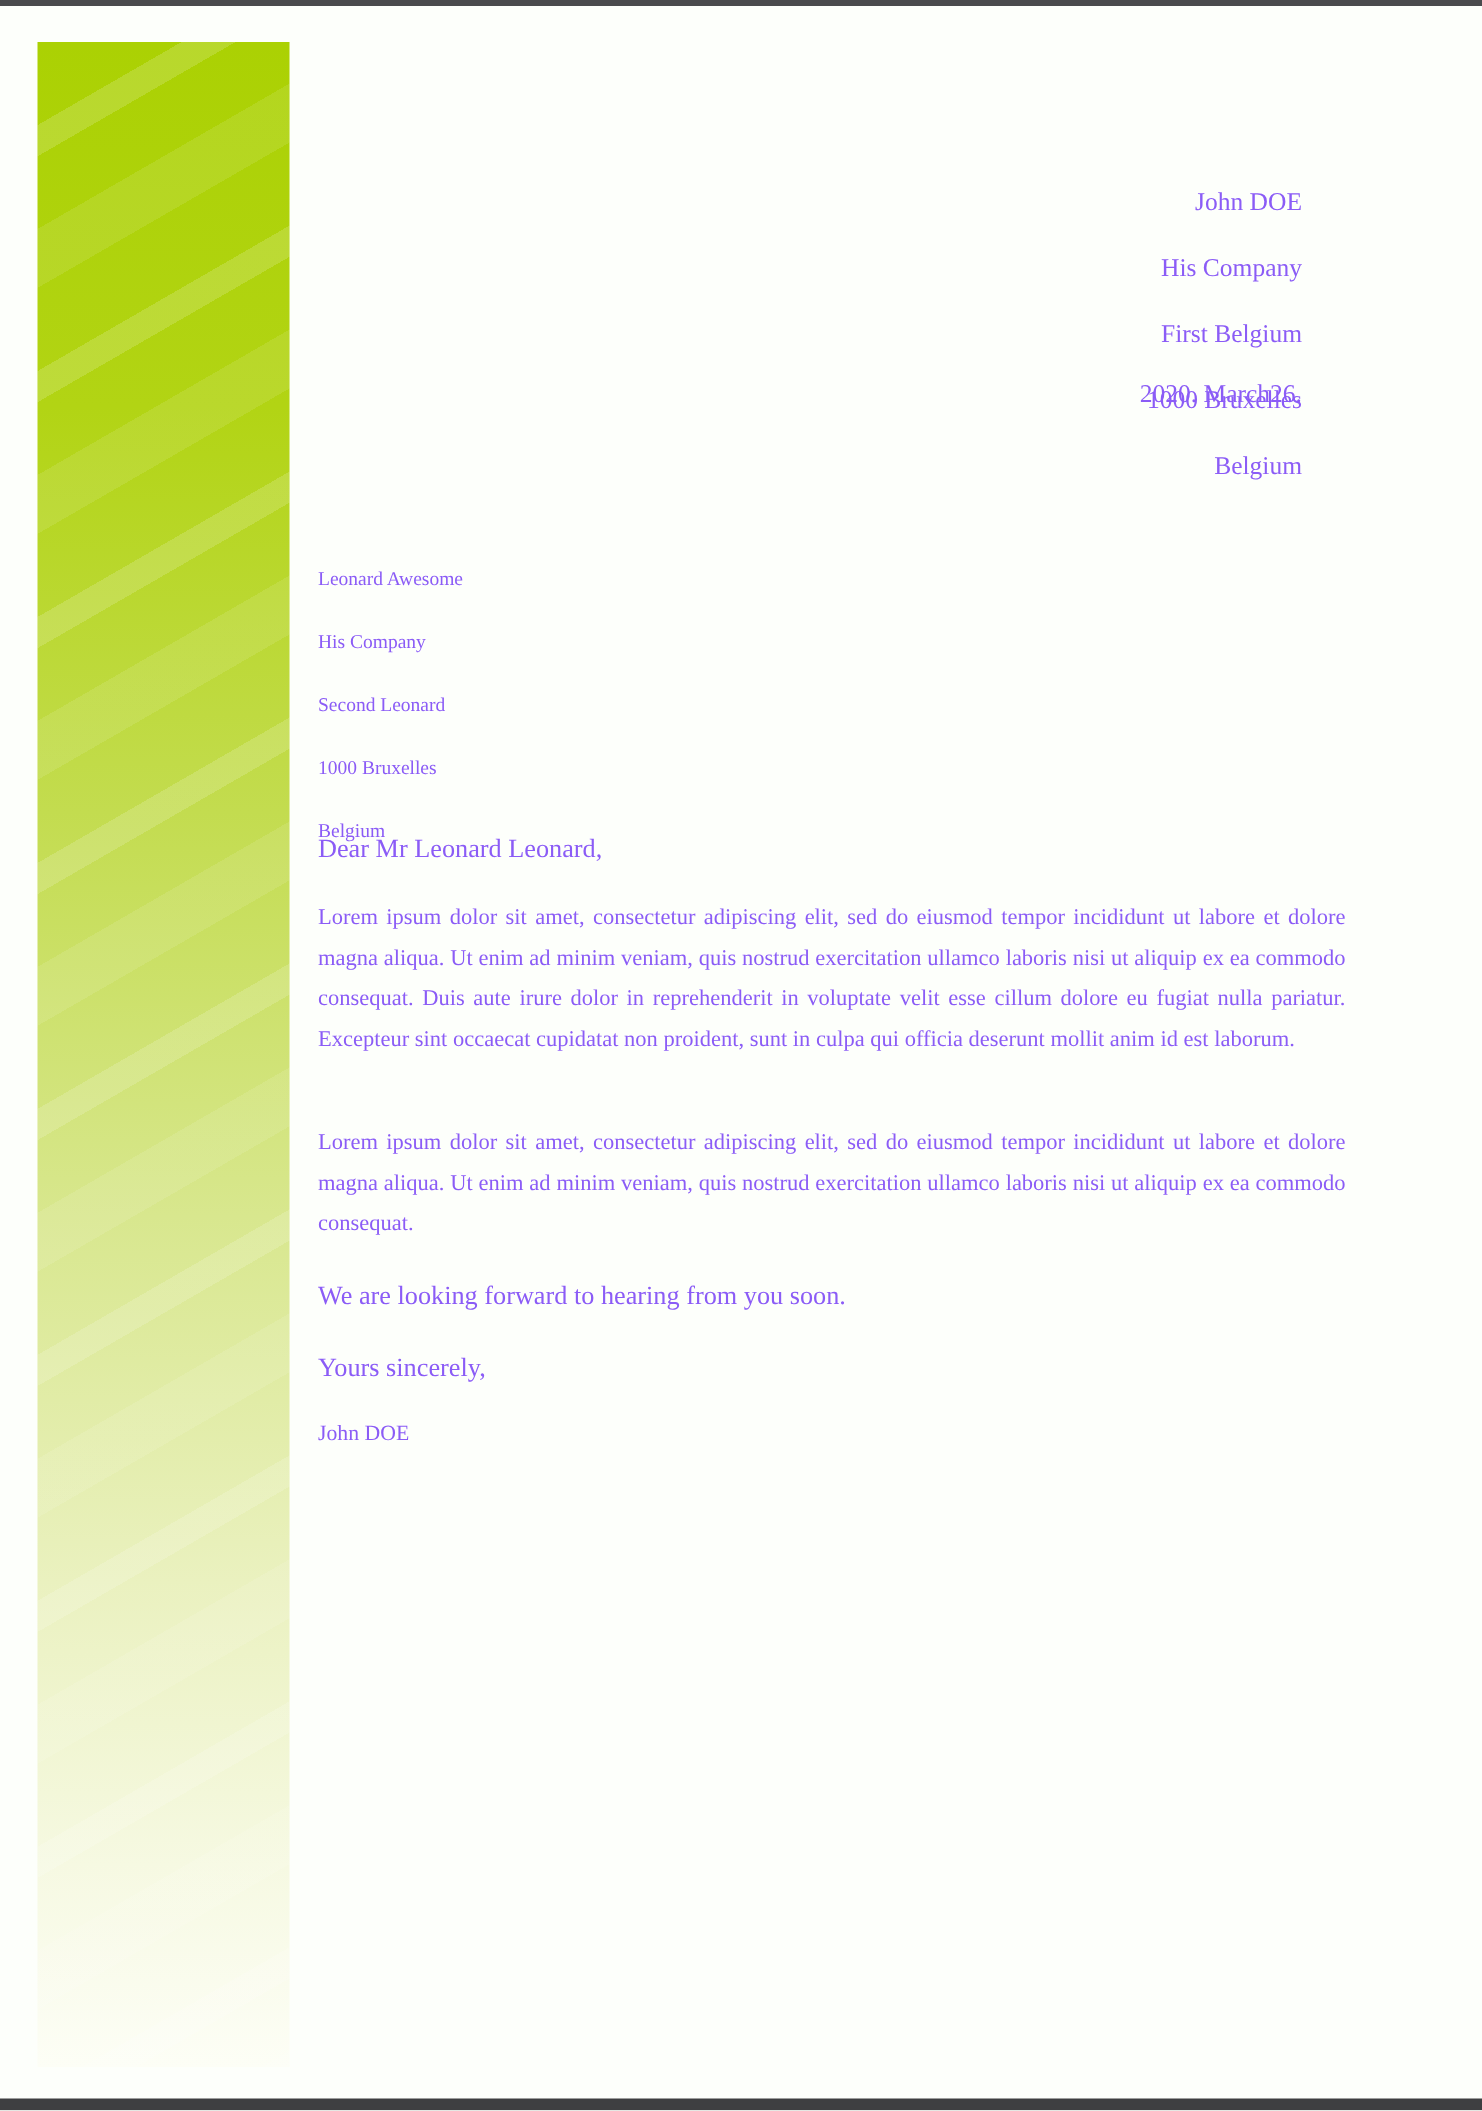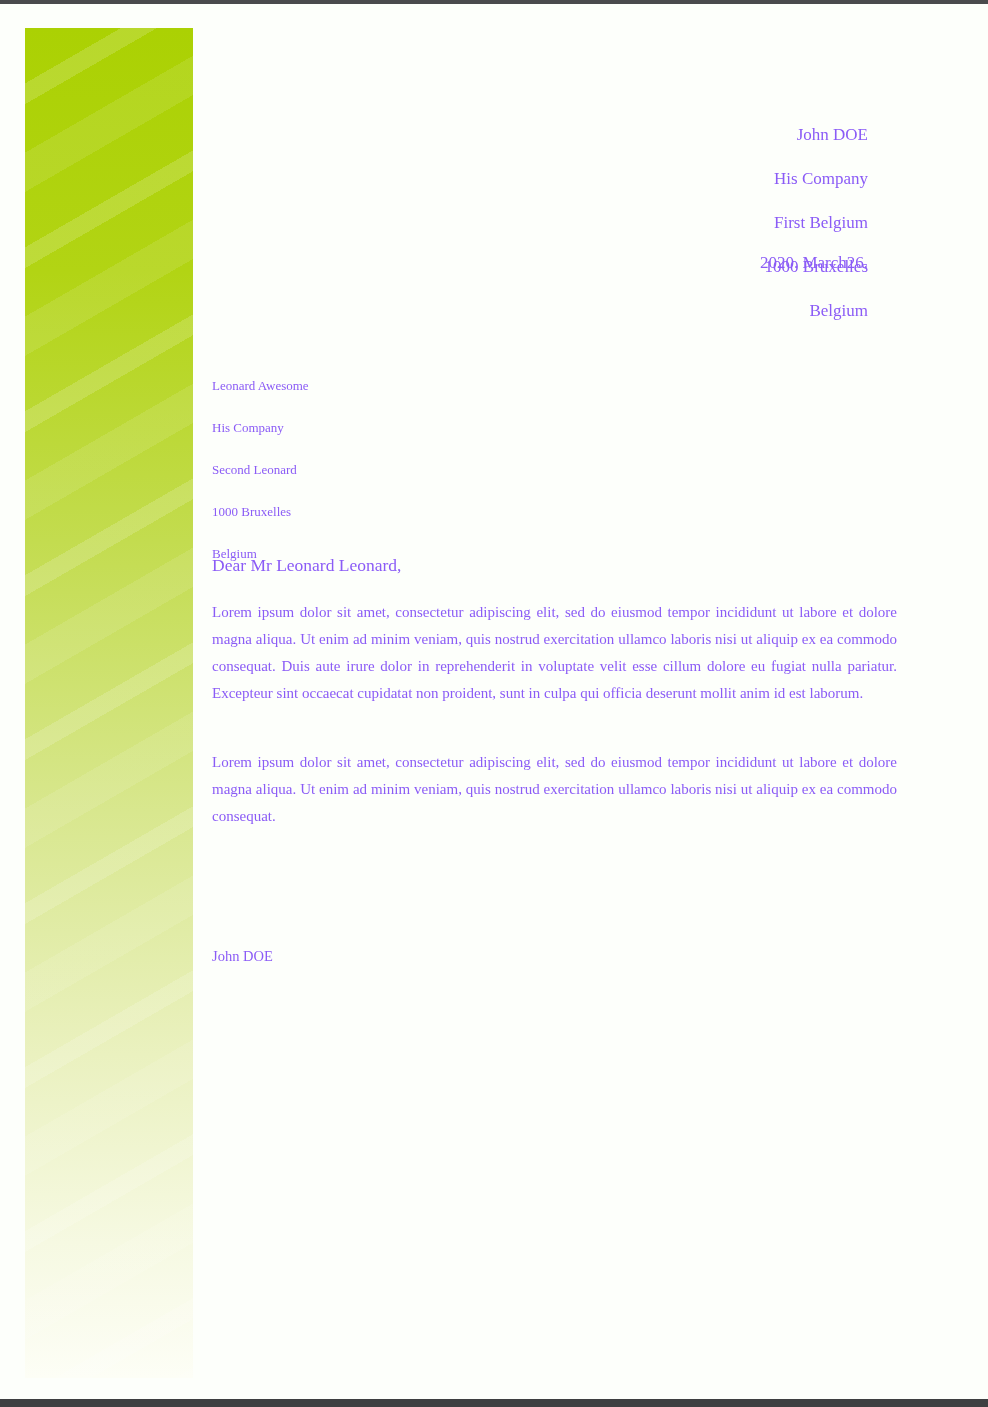--- a/index.html
+++ b/index.html
@@ -143,19 +143,21 @@
     <div>1000 Bruxelles</div>
     <div>Belgium</div>
   </div>
 
   <div class="text-block salutation">Dear Mr Leonard Leonard,</div>
 
   <div class="text-block body-paragraph paragraph-1">Lorem ipsum dolor sit amet, consectetur adipiscing elit, sed do eiusmod tempor incididunt ut labore et dolore magna aliqua. Ut enim ad minim veniam, quis nostrud exercitation ullamco laboris nisi ut aliquip ex ea commodo consequat. Duis aute irure dolor in reprehenderit in voluptate velit esse cillum dolore eu fugiat nulla pariatur. Excepteur sint occaecat cupidatat non proident, sunt in culpa qui officia deserunt mollit anim id est laborum.</div>
 
   <div class="text-block body-paragraph paragraph-2">Lorem ipsum dolor sit amet, consectetur adipiscing elit, sed do eiusmod tempor incididunt ut labore et dolore magna aliqua. Ut enim ad minim veniam, quis nostrud exercitation ullamco laboris nisi ut aliquip ex ea commodo consequat.</div>
 
+  <div class="text-block closing-line">We are looking forward to hearing from you soon.</div>
 
+  <div class="text-block valediction">Yours sincerely,</div>
 
   <div class="text-block signature">John DOE</div>
 
   <div class="page-bottom-edge"></div>
 
 </div>
 
 </body></html>

